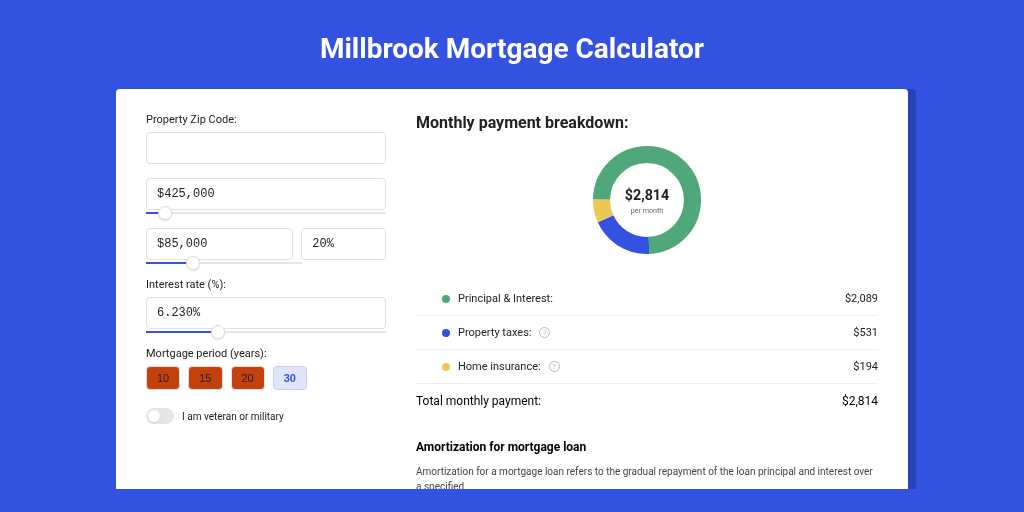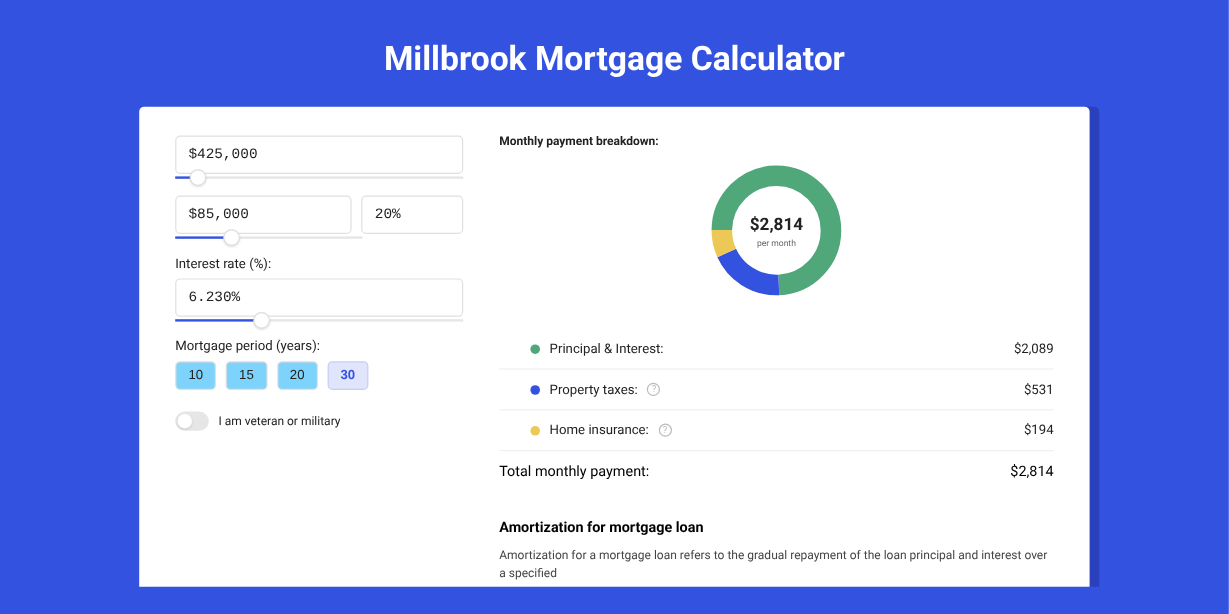--- a/index.html
+++ b/index.html
@@ -78,21 +78,21 @@
   .dp-row { display: flex; gap: 8px; }
   .dp-row .text-input:first-child { flex: 2; }
   .dp-row .text-input:last-child { flex: 1; }
   .pill-row { display: flex; gap: 8px; }
   .pill {
     border: 1px solid #e0e0e0;
     border-radius: 4px;
     padding: 5px 10px;
     font-size: 11px;
     color: #222;
-    background: #7dd3fc;
+    background: #c2410c;
     cursor: pointer;
   }
   .pill.selected {
     background: #e0e5fb;
     border-color: #c6cef8;
     color: #3452e0;
     font-weight: 600;
   }
   .toggle-row {
     display: flex;
@@ -109,21 +109,21 @@
   .toggle-knob {
     width: 12px; height: 12px;
     background: #fff;
     border-radius: 50%;
     position: absolute;
     top: 2px; left: 2px;
     box-shadow: 0 1px 2px rgba(0,0,0,0.12);
   }
   .toggle-label { font-size: 10px; color: #222; }
   .section-title {
-    font-size: 10px;
+    font-size: 16px;
     font-weight: 700;
     color: #222;
     margin-bottom: 4px;
   }
   .donut-wrap { text-align: center; margin: 8px 0 18px; }
   .donut { width: 120px; height: 120px; }
   .legend-row {
     display: flex;
     align-items: center;
     justify-content: space-between;
@@ -159,20 +159,24 @@
 </style>
 </head>
 <body>
 
 <h1 class="page-title">Millbrook Mortgage Calculator</h1>
 
 <div class="card">
 
   <div class="left-col">
 
+    <div class="field-group">
+      <label class="field-label">Property Zip Code:</label>
+      <input class="text-input" value="" style="">
+    </div>
 
     <div class="field-group">
       <input class="text-input" value="$425,000" style="">
       <div class="slider-track">
         <div class="slider-fill" style="width:8%"></div>
         <div class="slider-rest" style="width:92%"></div>
         <div class="slider-thumb" style="left:calc(8% - 7px)"></div>
       </div>
     </div>
 

